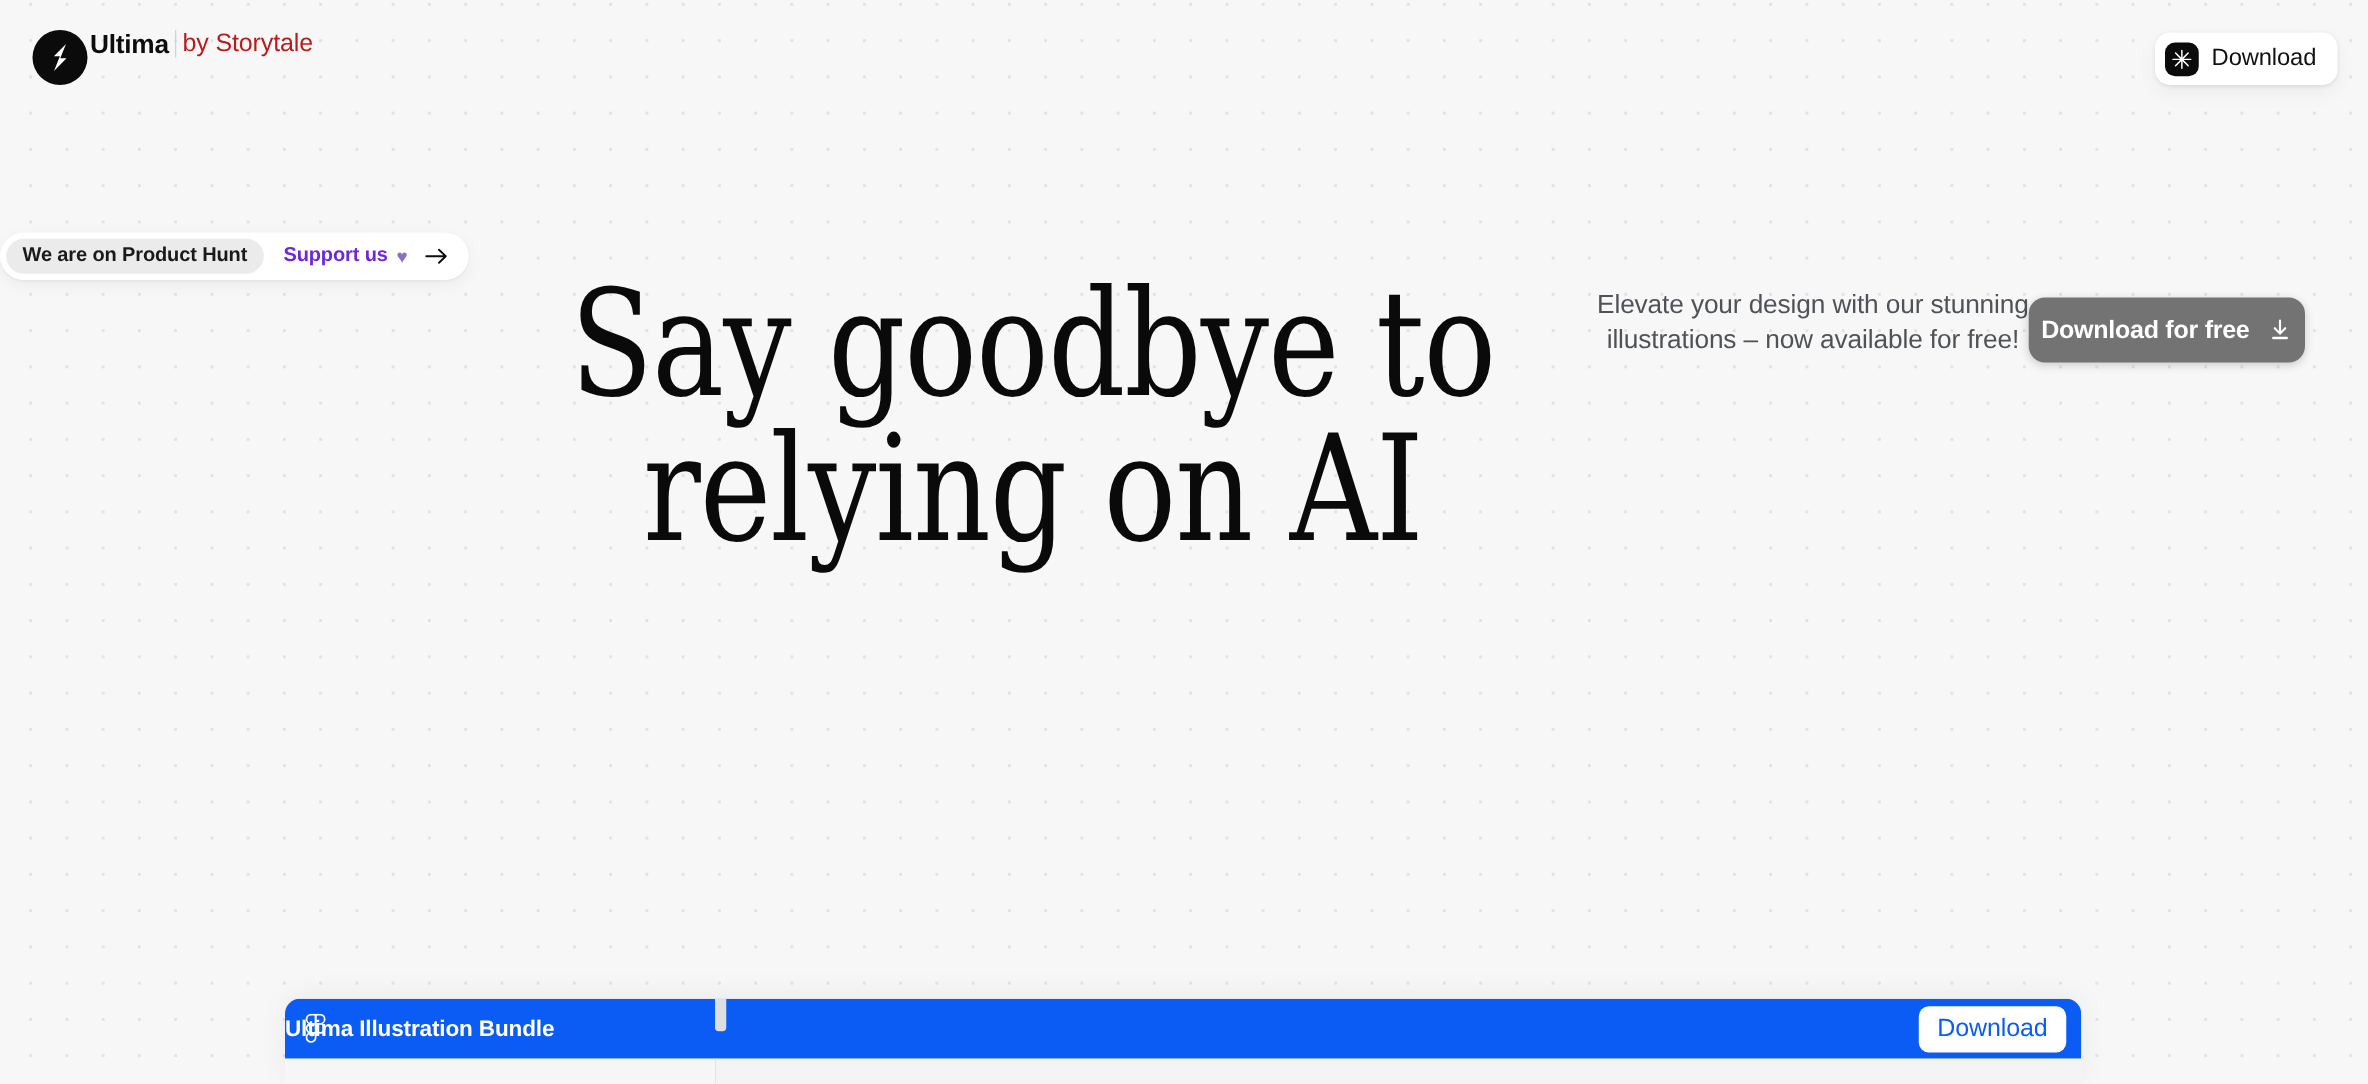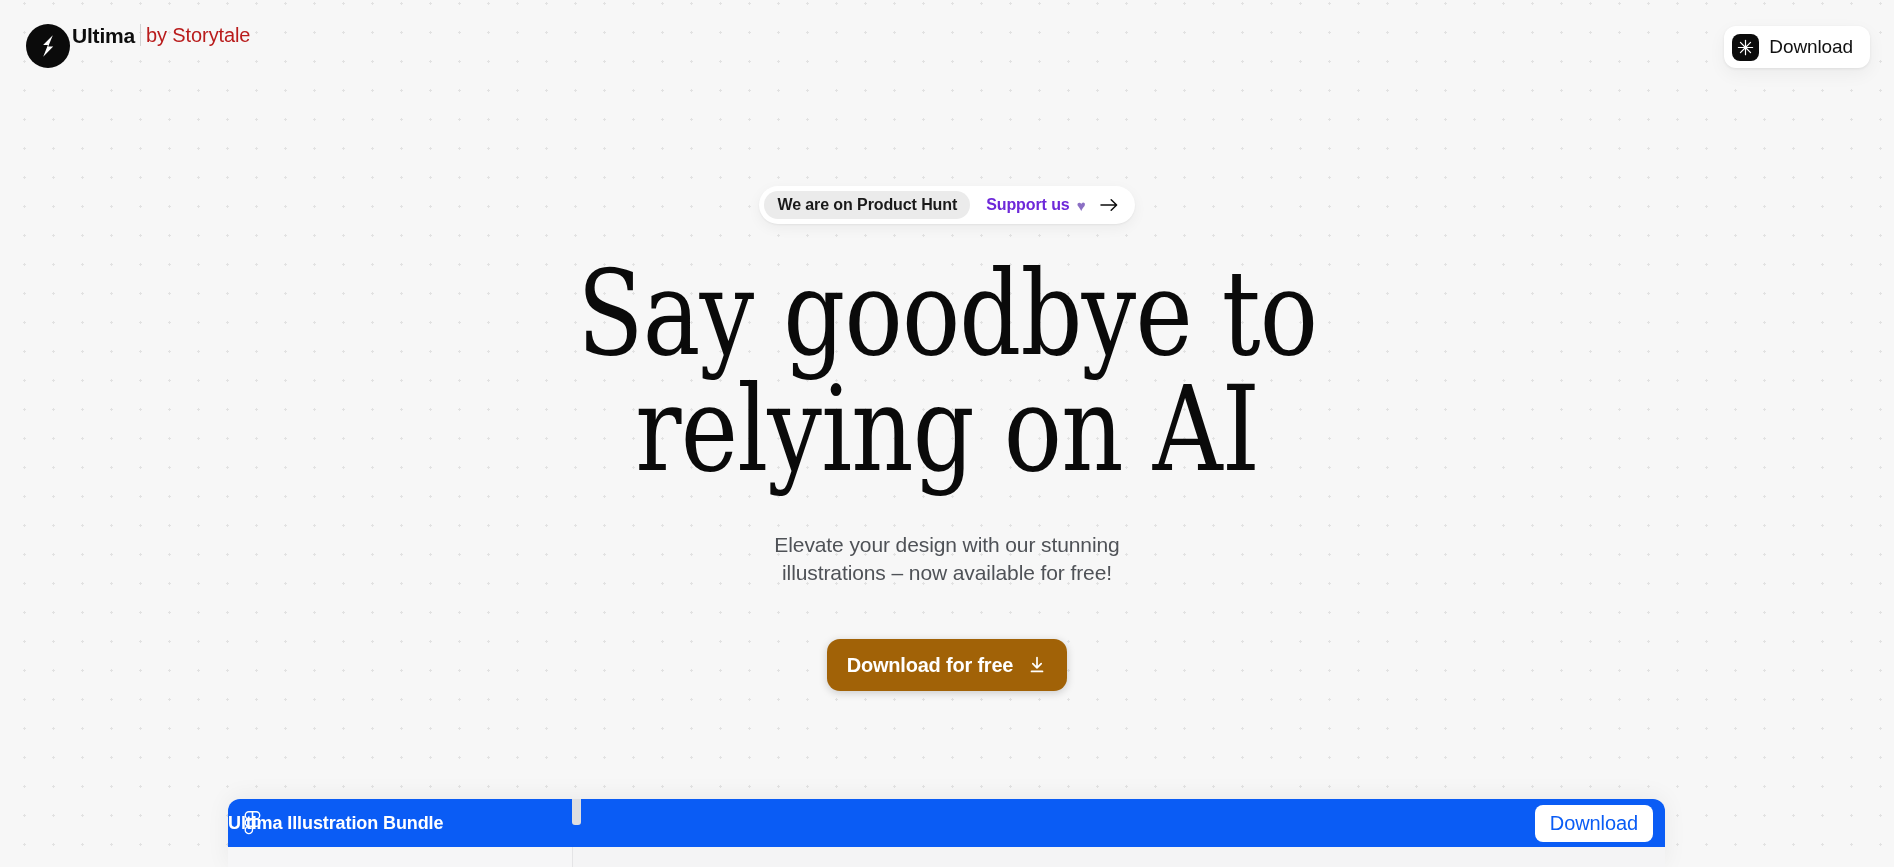--- a/index.html
+++ b/index.html
@@ -108,22 +108,22 @@
     letter-spacing: -0.1px;
   }
 
   
   .hero {
     position: absolute;
     top: 0; left: 0;
     width: 100%;
     padding-top: 186px;
     display: flex;
-    flex-direction: column;
-    align-items: center;
+    flex-direction: row;
+    align-items: flex-start;
   }
 
   
   .announce {
     display: flex;
     align-items: center;
     gap: 0px;
     height: 38px;
     padding: 0 16px 0 5px;
     background: #ffffff;
@@ -190,22 +190,22 @@
     white-space: pre-line;
   }
 
   
   .cta-button {
     margin-top: 52px;
     display: inline-flex;
     align-items: center;
     gap: 14px;
     height: 52px;
-    padding: 0 20px;
-    background: #a16207;
+    padding: 0 10px;
+    background: #737373;
     color: #ffffff;
     border: none;
     border-radius: 13px;
     font-family: "Liberation Sans", sans-serif;
     font-size: 20px;
     font-weight: 700;
     letter-spacing: -0.2px;
     cursor: pointer;
     box-shadow: 0 2px 8px rgba(0,0,0,0.18);
   }

